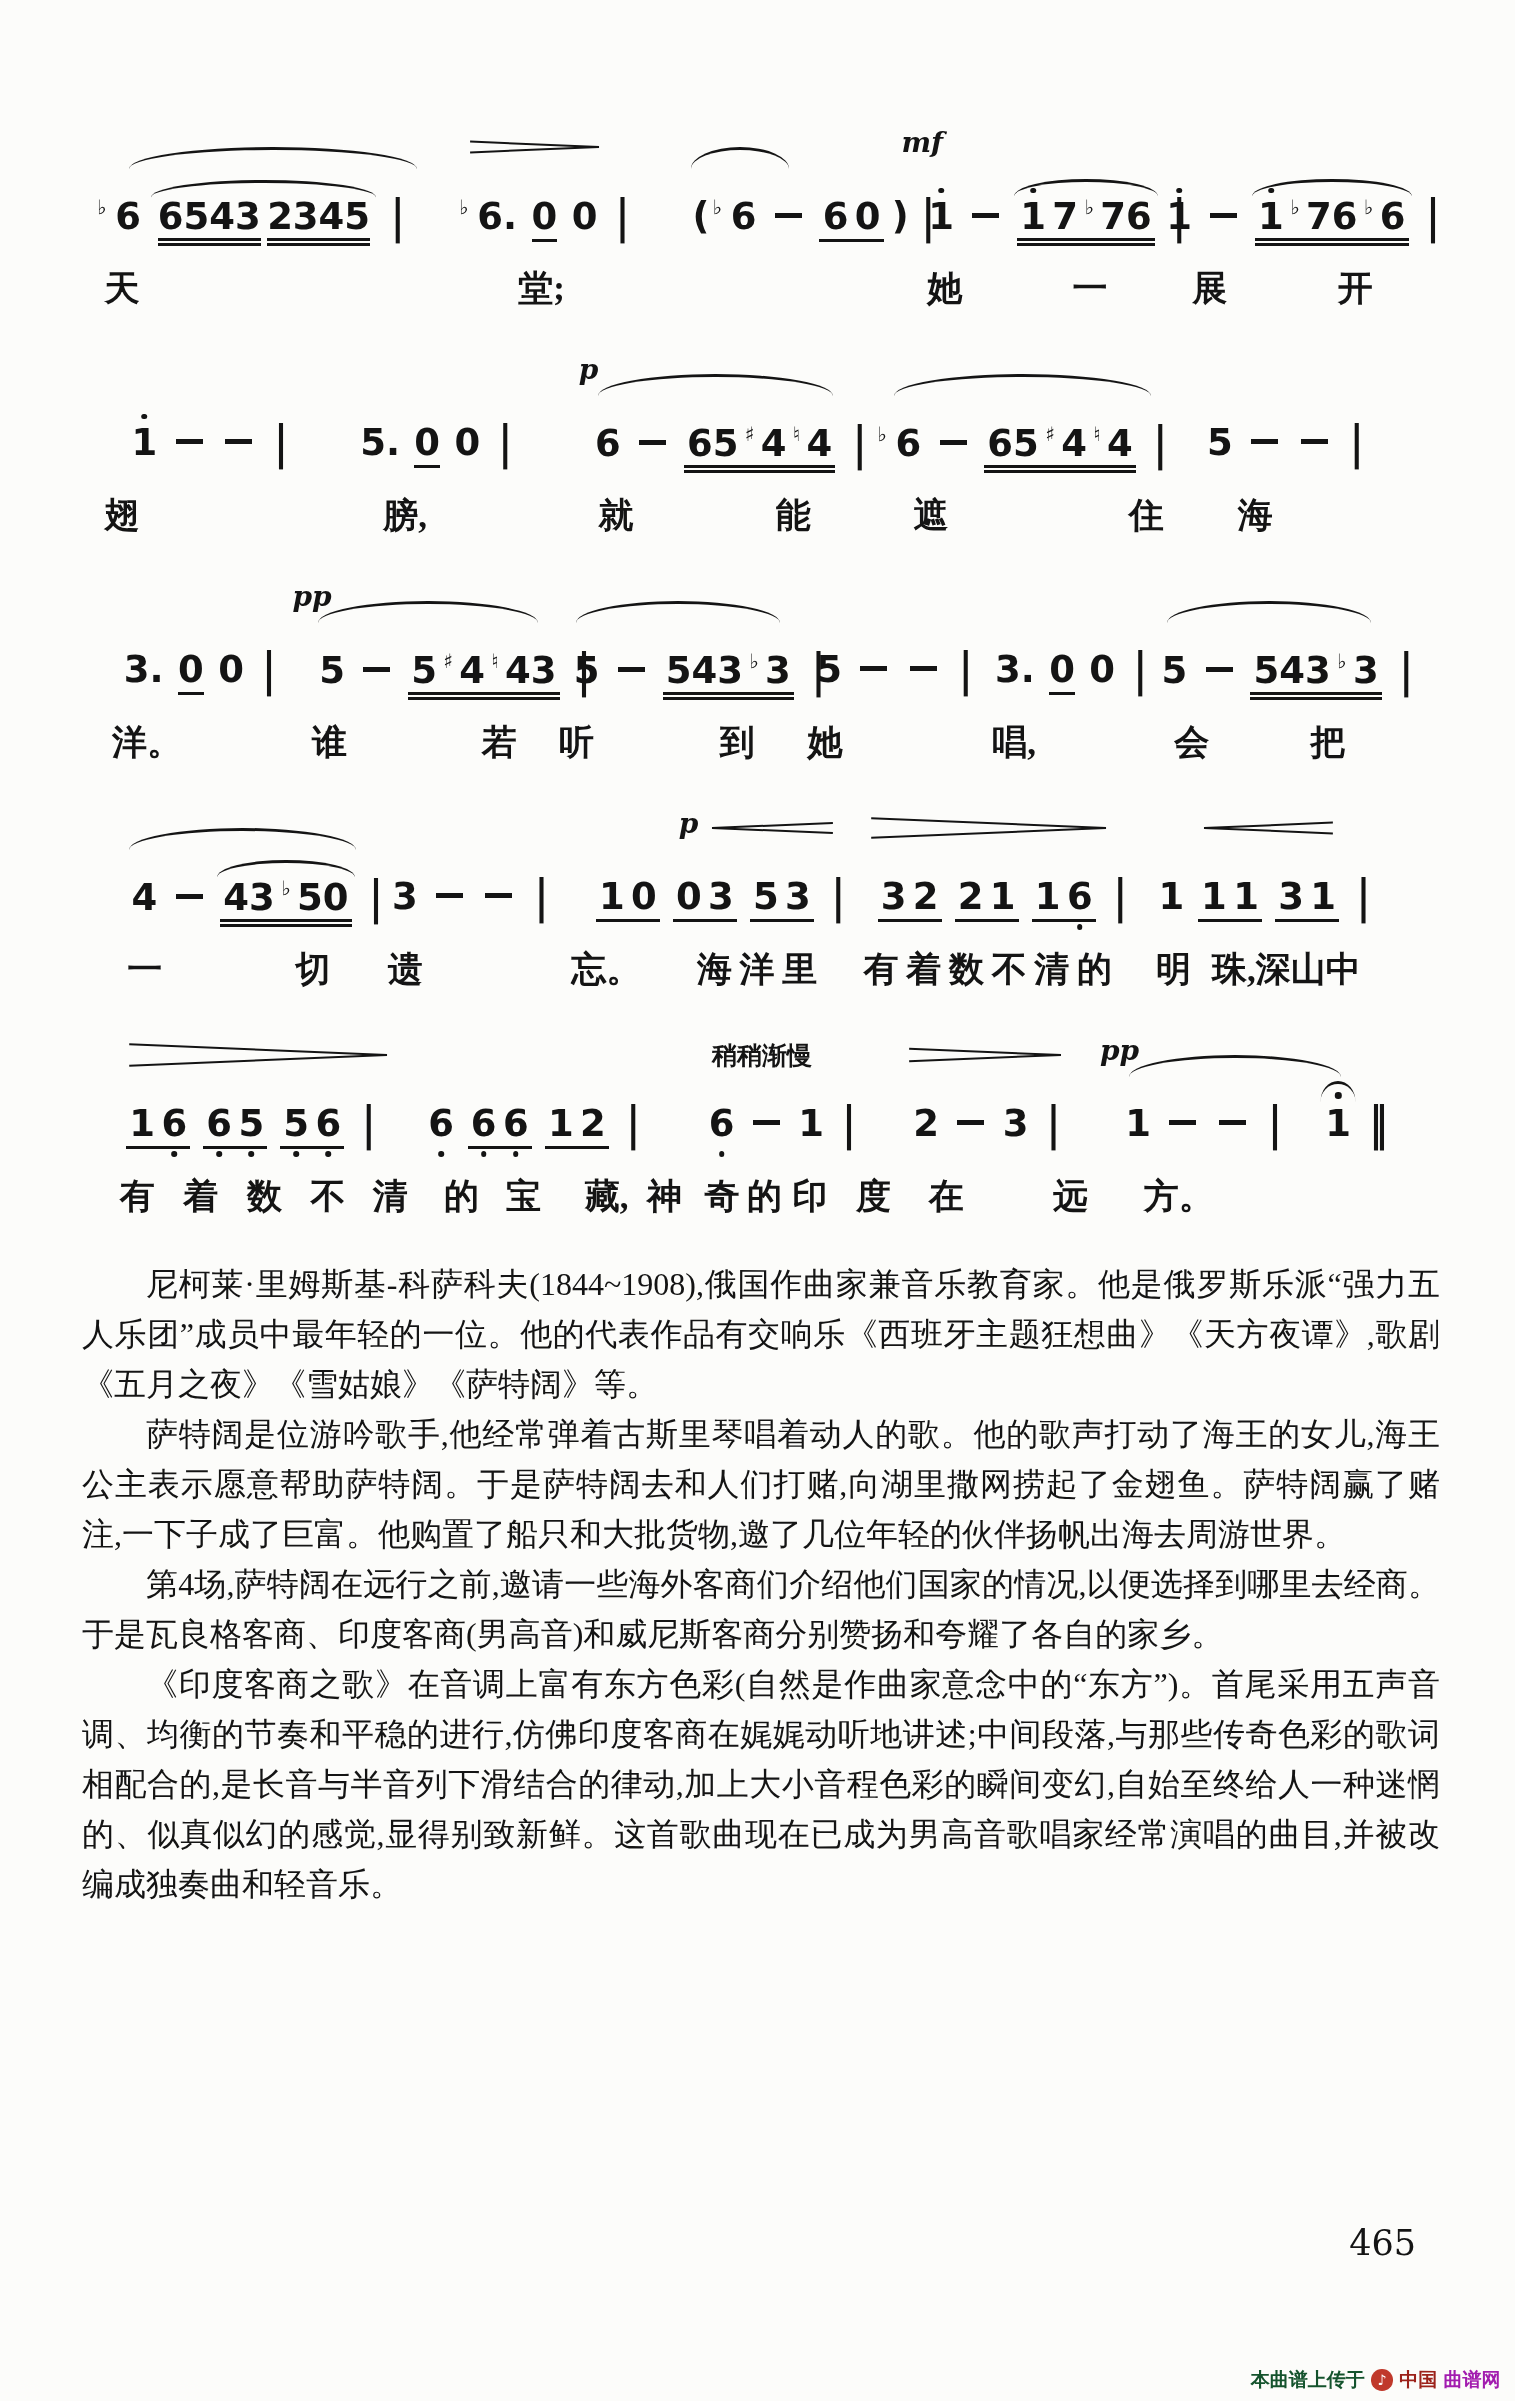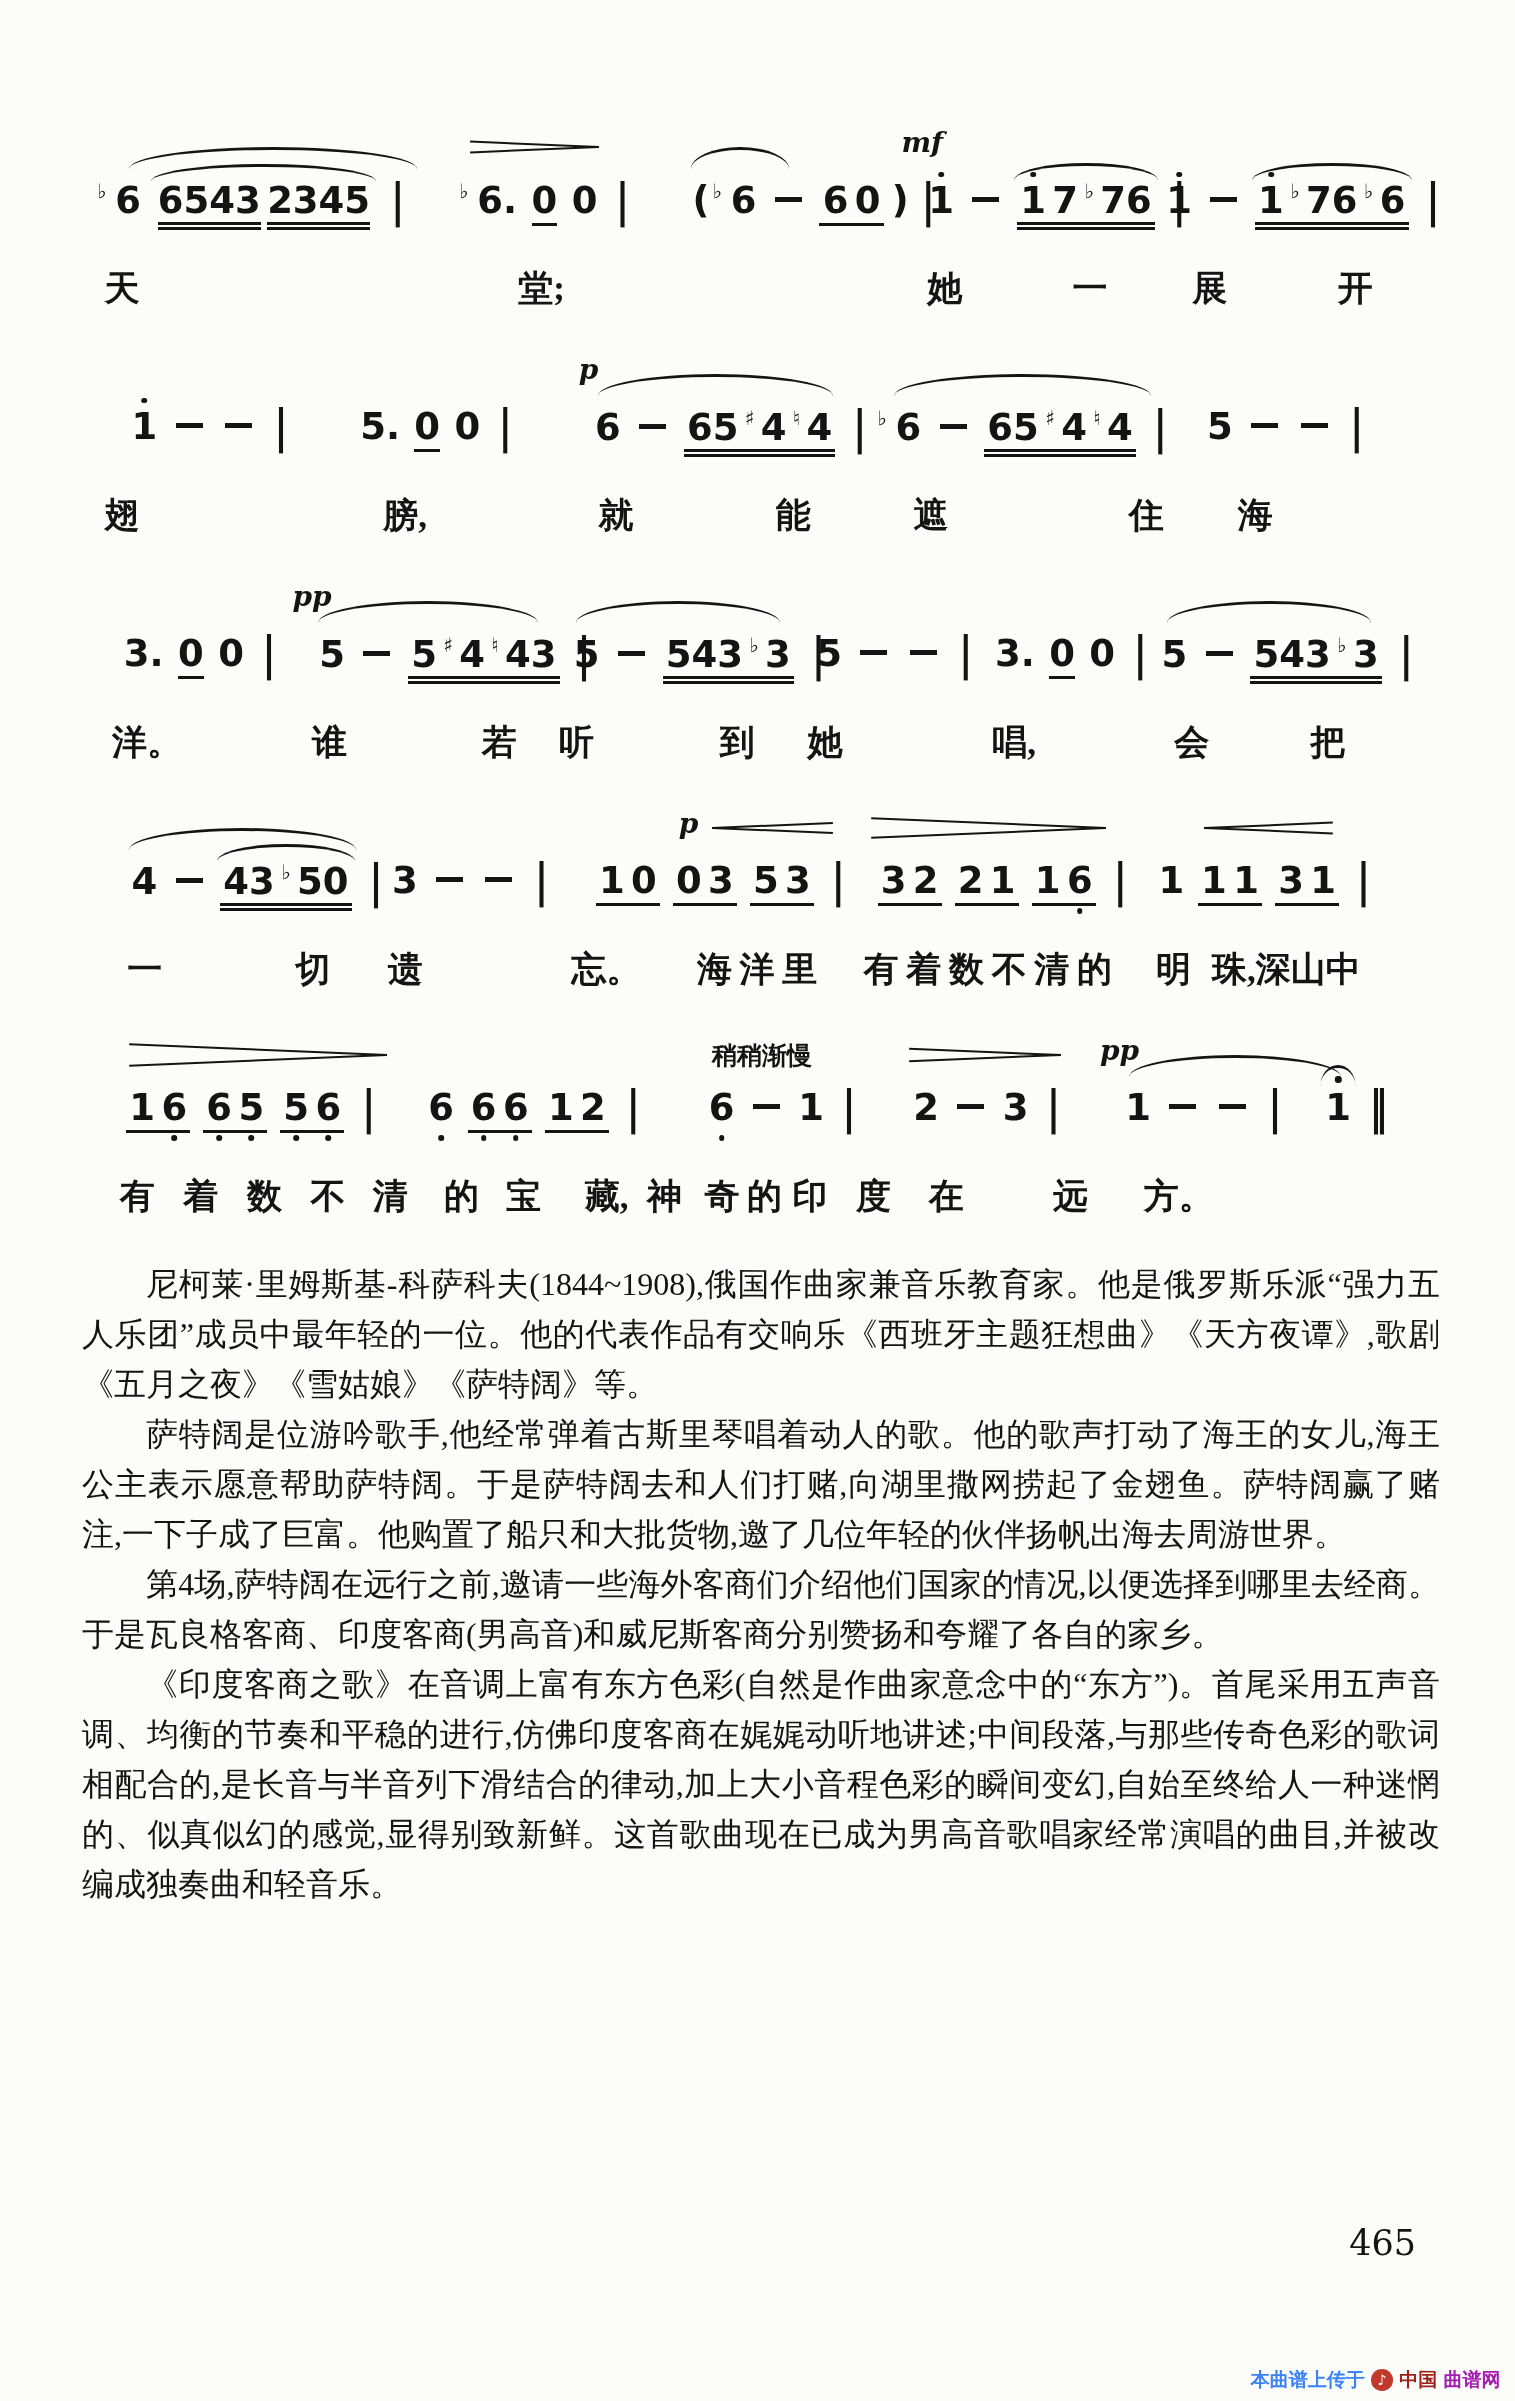--- a/index.html
+++ b/index.html
@@ -4,21 +4,21 @@
 <style>
   html,body{margin:0;padding:0;background:#d8d8d8;}
   .page{position:relative;width:1515px;height:2401px;background:#fcfcfa;overflow:hidden;
         font-family:"Liberation Serif",serif;color:#141414;}
   
   .music{position:absolute;left:0;right:0;top:120px;}
   .system{position:relative;height:227px;}
   .marklayer{position:absolute;left:0;right:0;top:0;height:56px;}
   .notation{position:absolute;left:0;right:0;top:61px;height:64px;
             font-family:"DejaVu Sans",sans-serif;font-weight:bold;font-size:37px;line-height:1;}
-  .measure{position:absolute;white-space:nowrap;}
+  .measure{position:absolute;white-space:nowrap;margin-top:16px;}
   .tok{display:inline-block;position:relative;margin:0 7.2px;vertical-align:baseline;}
   .grp{margin:0 6.4px;}
   .grp .tok{margin:0 3.2px;}
   .u1{border-bottom:3.2px solid #141414;padding-bottom:4px;}
   .u2{border-bottom:8px double #141414;padding-bottom:3.2px;}
   .bar{margin:0 3.2px 0 11.2px;transform:scaleY(1.25);}
   .dash{width:27px;height:4.8px;background:#141414;vertical-align:11.2px;margin:0 11.2px;}
   .acc{font-size:20px;vertical-align:15px;margin:0 1.6px;}
   .paren{margin:0 1.6px;}
   .oh::before{content:"";position:absolute;top:-10.4px;left:50%;transform:translateX(-50%);
@@ -57,21 +57,21 @@
   .article p{margin:0;text-indent:2em;}
   
   .footer{position:absolute;left:0;right:0;top:2215px;text-align:center;font-size:33px;
           font-weight:bold;}
   .footer .url{text-decoration:underline;font-family:"Liberation Sans",sans-serif;}
   .page-num{position:absolute;right:99px;top:2223px;font-size:35px;font-weight:normal;
             font-family:"DejaVu Serif",serif;}
   
   .watermark{position:absolute;right:14.4px;bottom:8px;display:flex;align-items:center;
              gap:6.4px;font-size:19px;font-weight:bold;}
-  .wm-prefix{color:#3b82f6;}
+  .wm-prefix{color:#14532d;}
   .wm-logo{width:21.6px;height:21.6px;border-radius:50%;background:#c0392b;color:#fff;
            display:inline-flex;align-items:center;justify-content:center;font-size:14.4px;
            font-family:"DejaVu Sans",sans-serif;}
   .wm-strong{color:#9c221a;}
   .wm-light{color:#a21caf;}
 </style>
 </head>
 <body>
 
 <div class="page">

